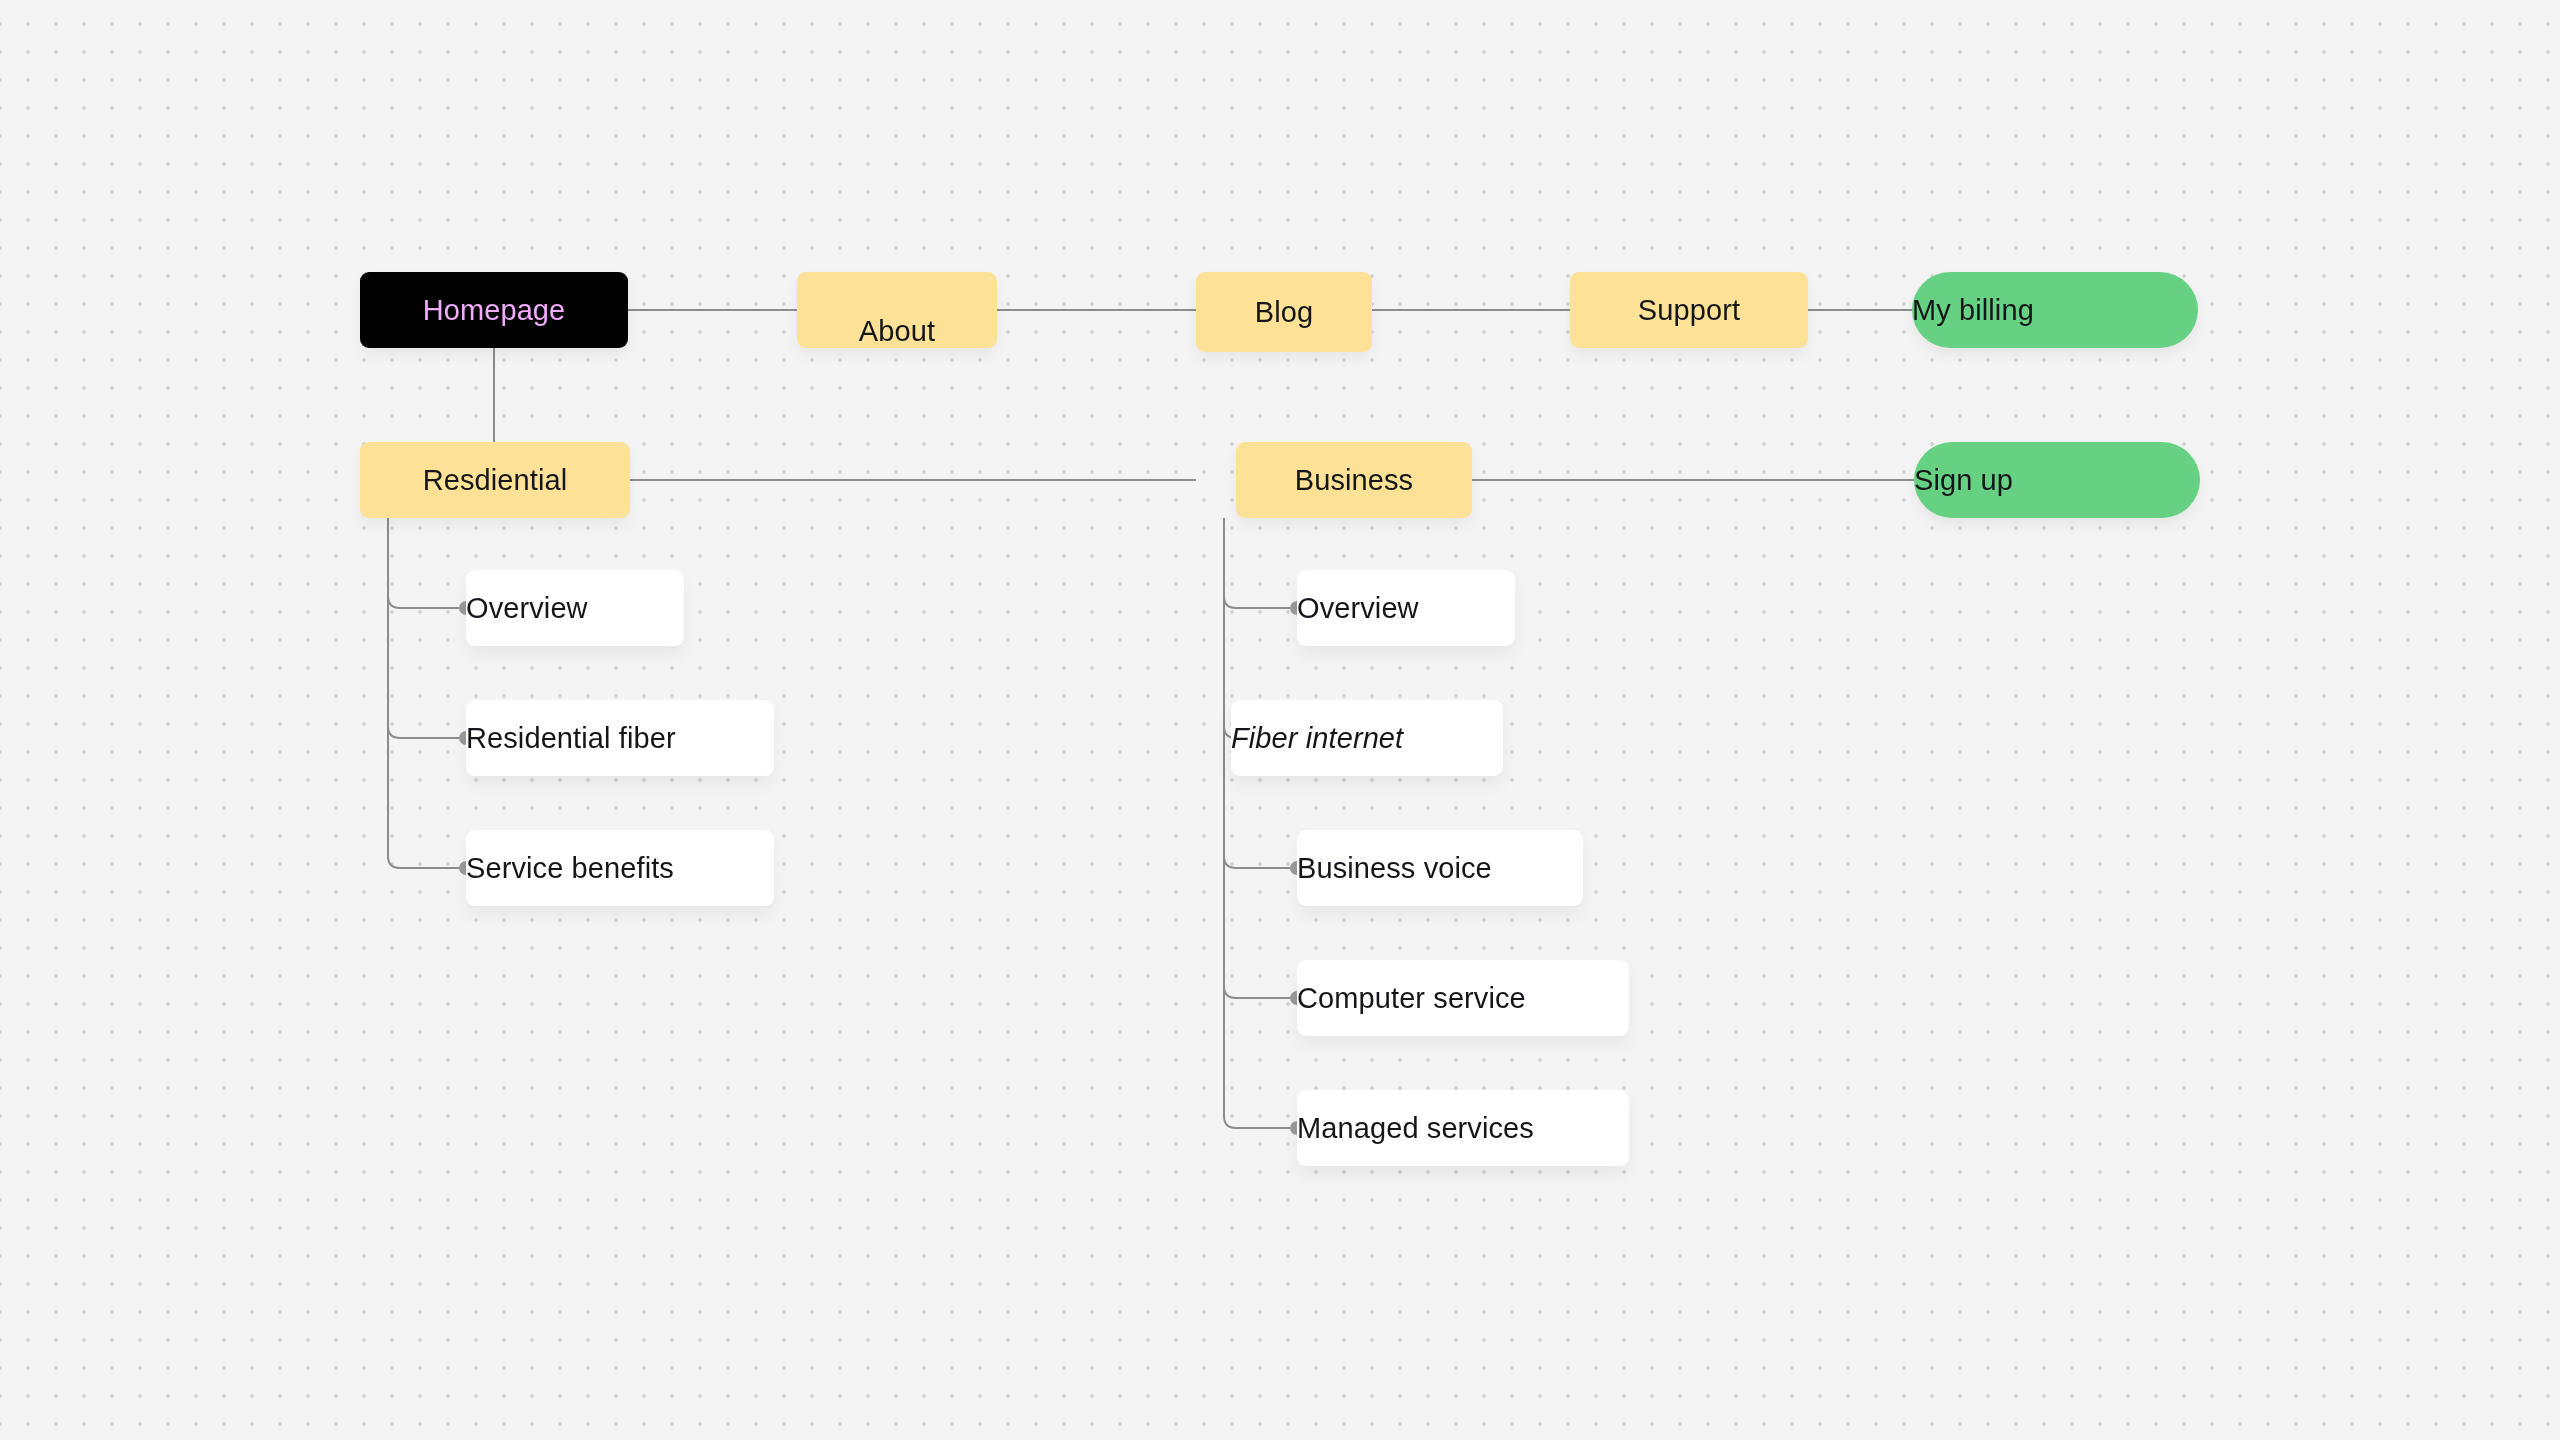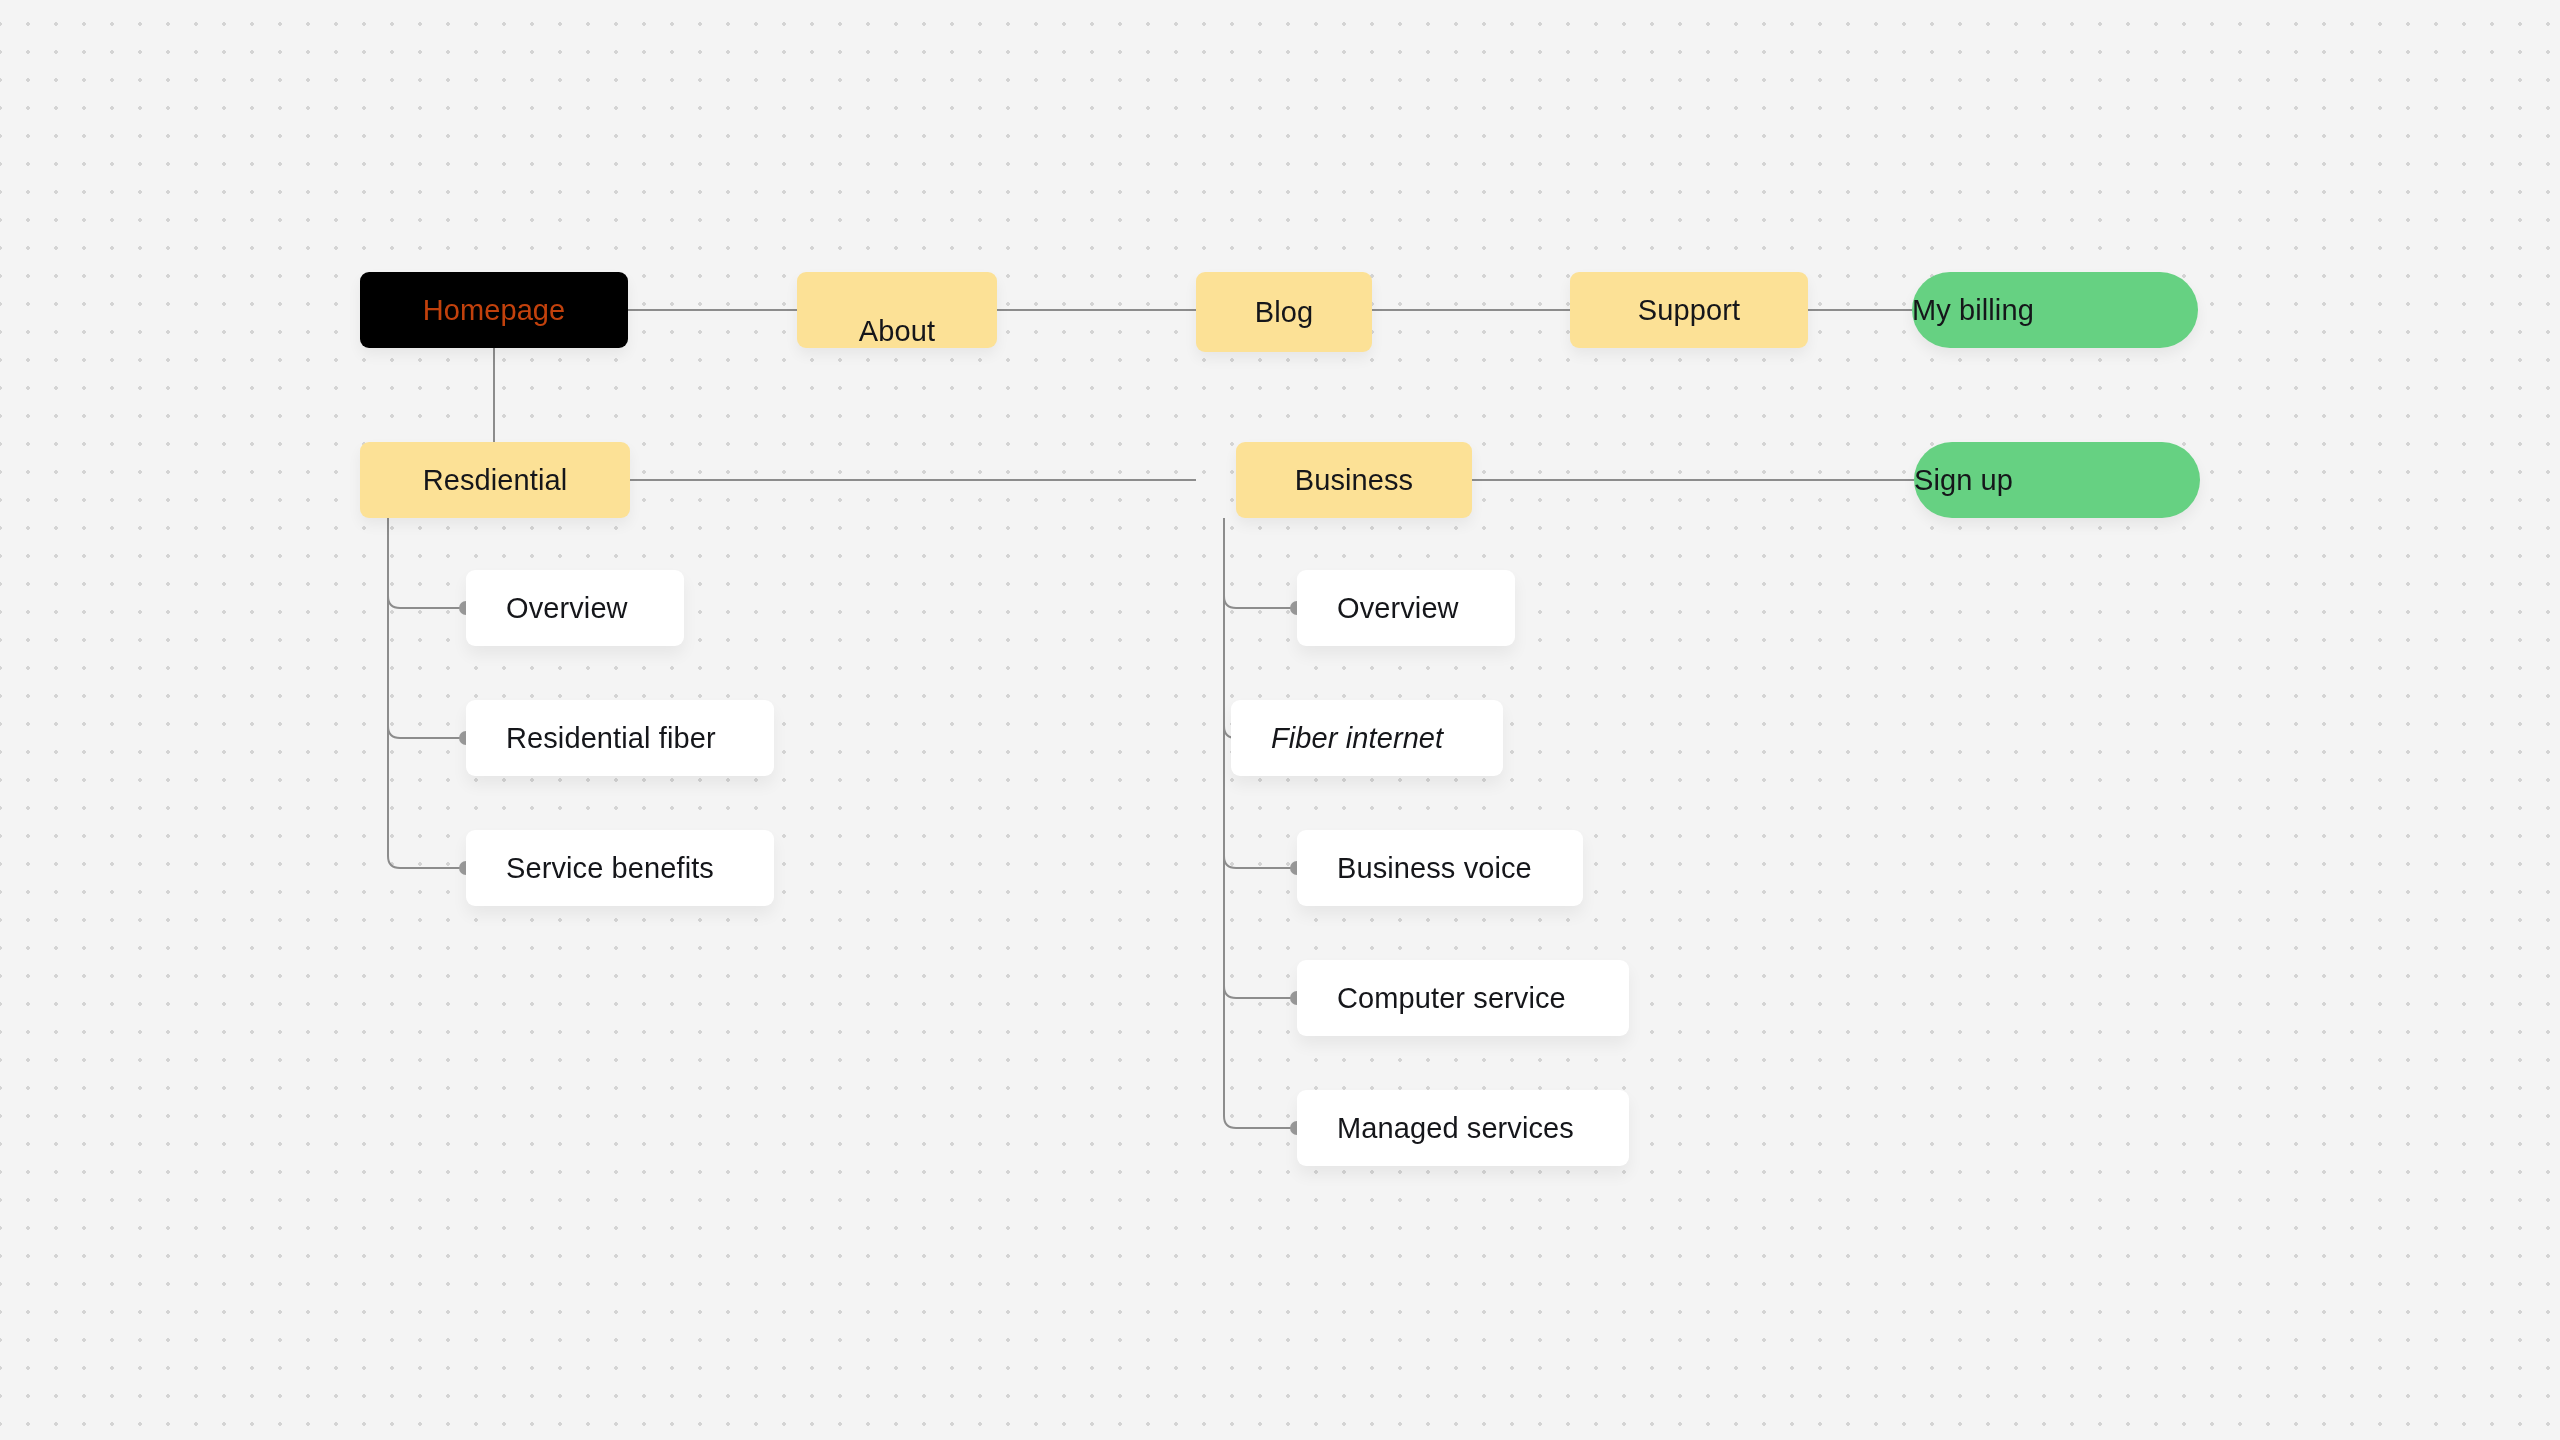--- a/index.html
+++ b/index.html
@@ -38,36 +38,35 @@
     color:#15161a;
     white-space:nowrap;
   }
 
   
   .node.block {
     justify-content:center;
     border-radius:9px;
     box-shadow:0 7px 14px rgba(0,0,0,.055);
   }
-  .node.block.dark  { background:#000000; color:#c2410c; }
+  .node.block.dark  { background:#000000; color:#f0abfc; }
   .node.block.amber { background:#fce196; }
 
   
   .node.pill {
     background:#66d182;
     border-radius:999px;
     box-shadow:0 7px 14px rgba(0,0,0,.06);
   }
 
   
   .node.card {
     justify-content:flex-start;
     background:#ffffff;
     border-radius:9px;
-    padding-left:40px;
     box-shadow:0 9px 16px rgba(0,0,0,.055);
   }
 </style>
 </head>
 <body>
 
 <div id="canvas">
   <svg id="wires">
       <line x1="628" y1="310" x2="797" y2="310" stroke="#8c8c8c" stroke-width="2"></line>
       <line x1="997" y1="310" x2="1196" y2="310" stroke="#8c8c8c" stroke-width="2"></line>

